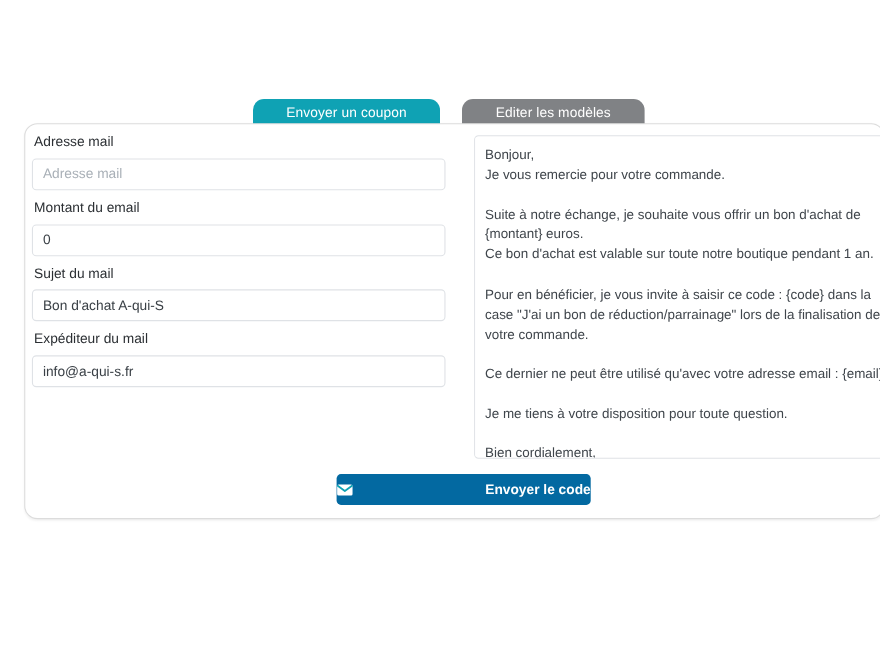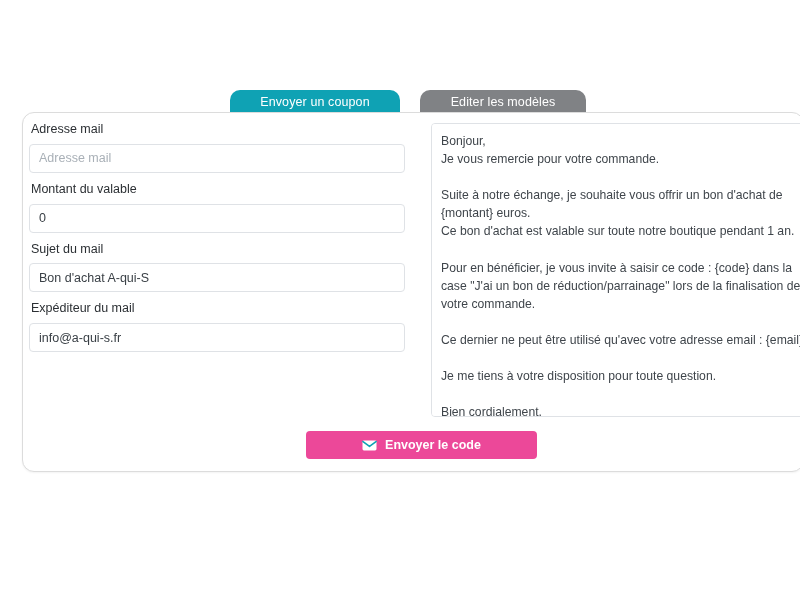--- a/index.html
+++ b/index.html
@@ -115,30 +115,30 @@
     position: absolute;
     left: 6px;
     top: 318px;
     width: 508px;
     display: flex;
     justify-content: flex-end;
   }
   .submit-btn {
     width: 231px;
     height: 28px;
-    background: #ec4899;
+    background: #0369a1;
     border: none;
     border-radius: 4px;
     color: #ffffff;
     font-family: "Liberation Sans", sans-serif;
     font-size: 12.5px;
     font-weight: bold;
     display: flex;
     align-items: center;
-    justify-content: center;
+    justify-content: space-between;
     gap: 8px;
     cursor: pointer;
     padding: 0;
   }
   .env-icon { display: block; }
 
   
   .msg-wrap {
     position: absolute;
     left: 408px;
@@ -187,21 +187,21 @@
   <div class="card">
 
     <div class="form-col">
 
       <div class="field">
         <div class="field-label">Adresse mail</div>
         <input class="control" type="text" placeholder="Adresse mail" style="">
       </div>
 
       <div class="field">
-        <div class="field-label">Montant du valable</div>
+        <div class="field-label">Montant du email</div>
         <input class="control" type="text" placeholder="" value="0" style="">
       </div>
 
 
       <div class="field">
         <div class="field-label">Sujet du mail</div>
         <input class="control" type="text" placeholder="" value="Bon d'achat A-qui-S" style="">
       </div>
 
       <div class="field">

